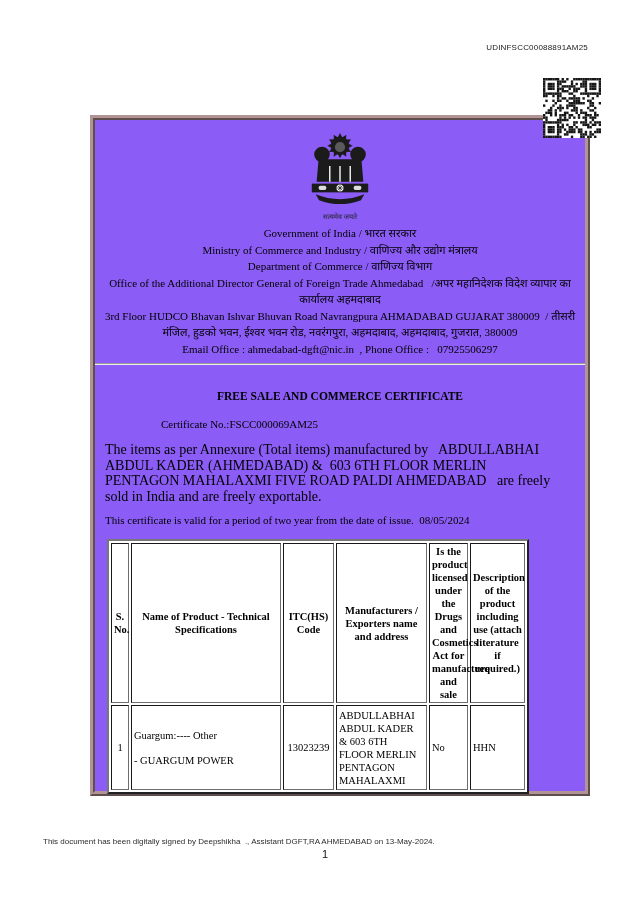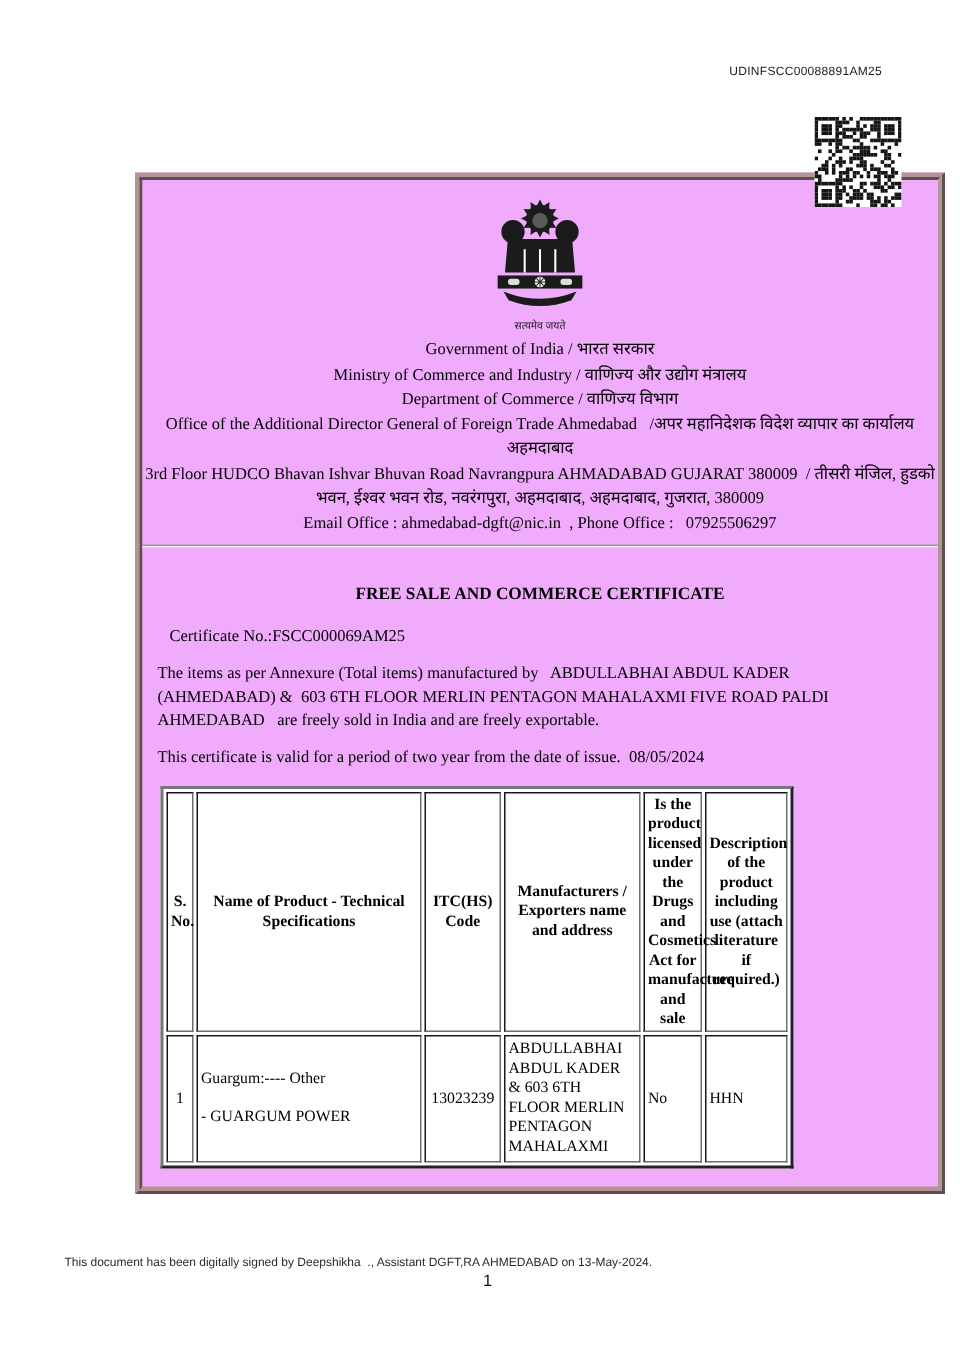--- a/index.html
+++ b/index.html
@@ -13,39 +13,39 @@
     padding-left: 38px;
   }
 
   .qr-wrap {
     position: absolute; left: 543px; top: 78px; width: 58px; height: 60px;
     background: #fff; z-index: 3;
   }
   .qr-wrap svg { display: block; width: 58px; height: 60px; }
 
   .frame {
-    position: absolute; left: 90px; top: 115px; width: 540px; height: 681px;
-    border: 5px ridge #b29494; background: #f0abfc; z-index: 1;
+    position: absolute; left: 90px; top: 115px; width: 500px; height: 681px;
+    border: 5px ridge #b29494; background: #8b5cf6; z-index: 1;
   }
 
   .emblem { margin-top: 9px; text-align: center; }
   .emblem svg { display: block; margin: 0 auto; }
   .motto { font-size: 7px; margin-top: 1px; color: #222; }
 
   .gov-header { margin-top: 4px; text-align: center; font-size: 11px; line-height: 16.5px; padding: 0 0; }
   .gov-header p { white-space: pre-wrap; }
 
   hr.header-rule {
     margin-top: 6px; border: 0;
     border-top: 1px solid #9a9a9a; border-bottom: 1px solid #ededed;
   }
 
   .cert-title { margin-top: 25px; text-align: center; font-weight: bold; font-size: 11.5px; }
-  .cert-no   { margin-top: 16px; padding-left: 18px; font-size: 11px; }
-  .cert-body { margin-top: 12px; padding: 0 21px 0 10px; font-size: 11px; line-height: 15.5px; white-space: pre-wrap; }
+  .cert-no   { margin-top: 16px; padding-left: 18px; font-size: 11px; margin-left: 48px; }
+  .cert-body { margin-top: 12px; padding: 0 21px 0 10px; font-size: 14px; line-height: 15.5px; white-space: pre-wrap; }
   .cert-valid{ margin-top: 10px; padding-left: 10px; font-size: 11px; white-space: pre-wrap; }
 
   table.products {
     margin: 13px 0 0 12px; width: 411px;
     table-layout: fixed; border-collapse: separate; border-spacing: 2px;
     border: 2px outset #777; background: #fff;
     font-size: 10.5px;
   }
   table.products th, table.products td {
     border: 1px inset #6e6e6e; vertical-align: middle; overflow: visible;

